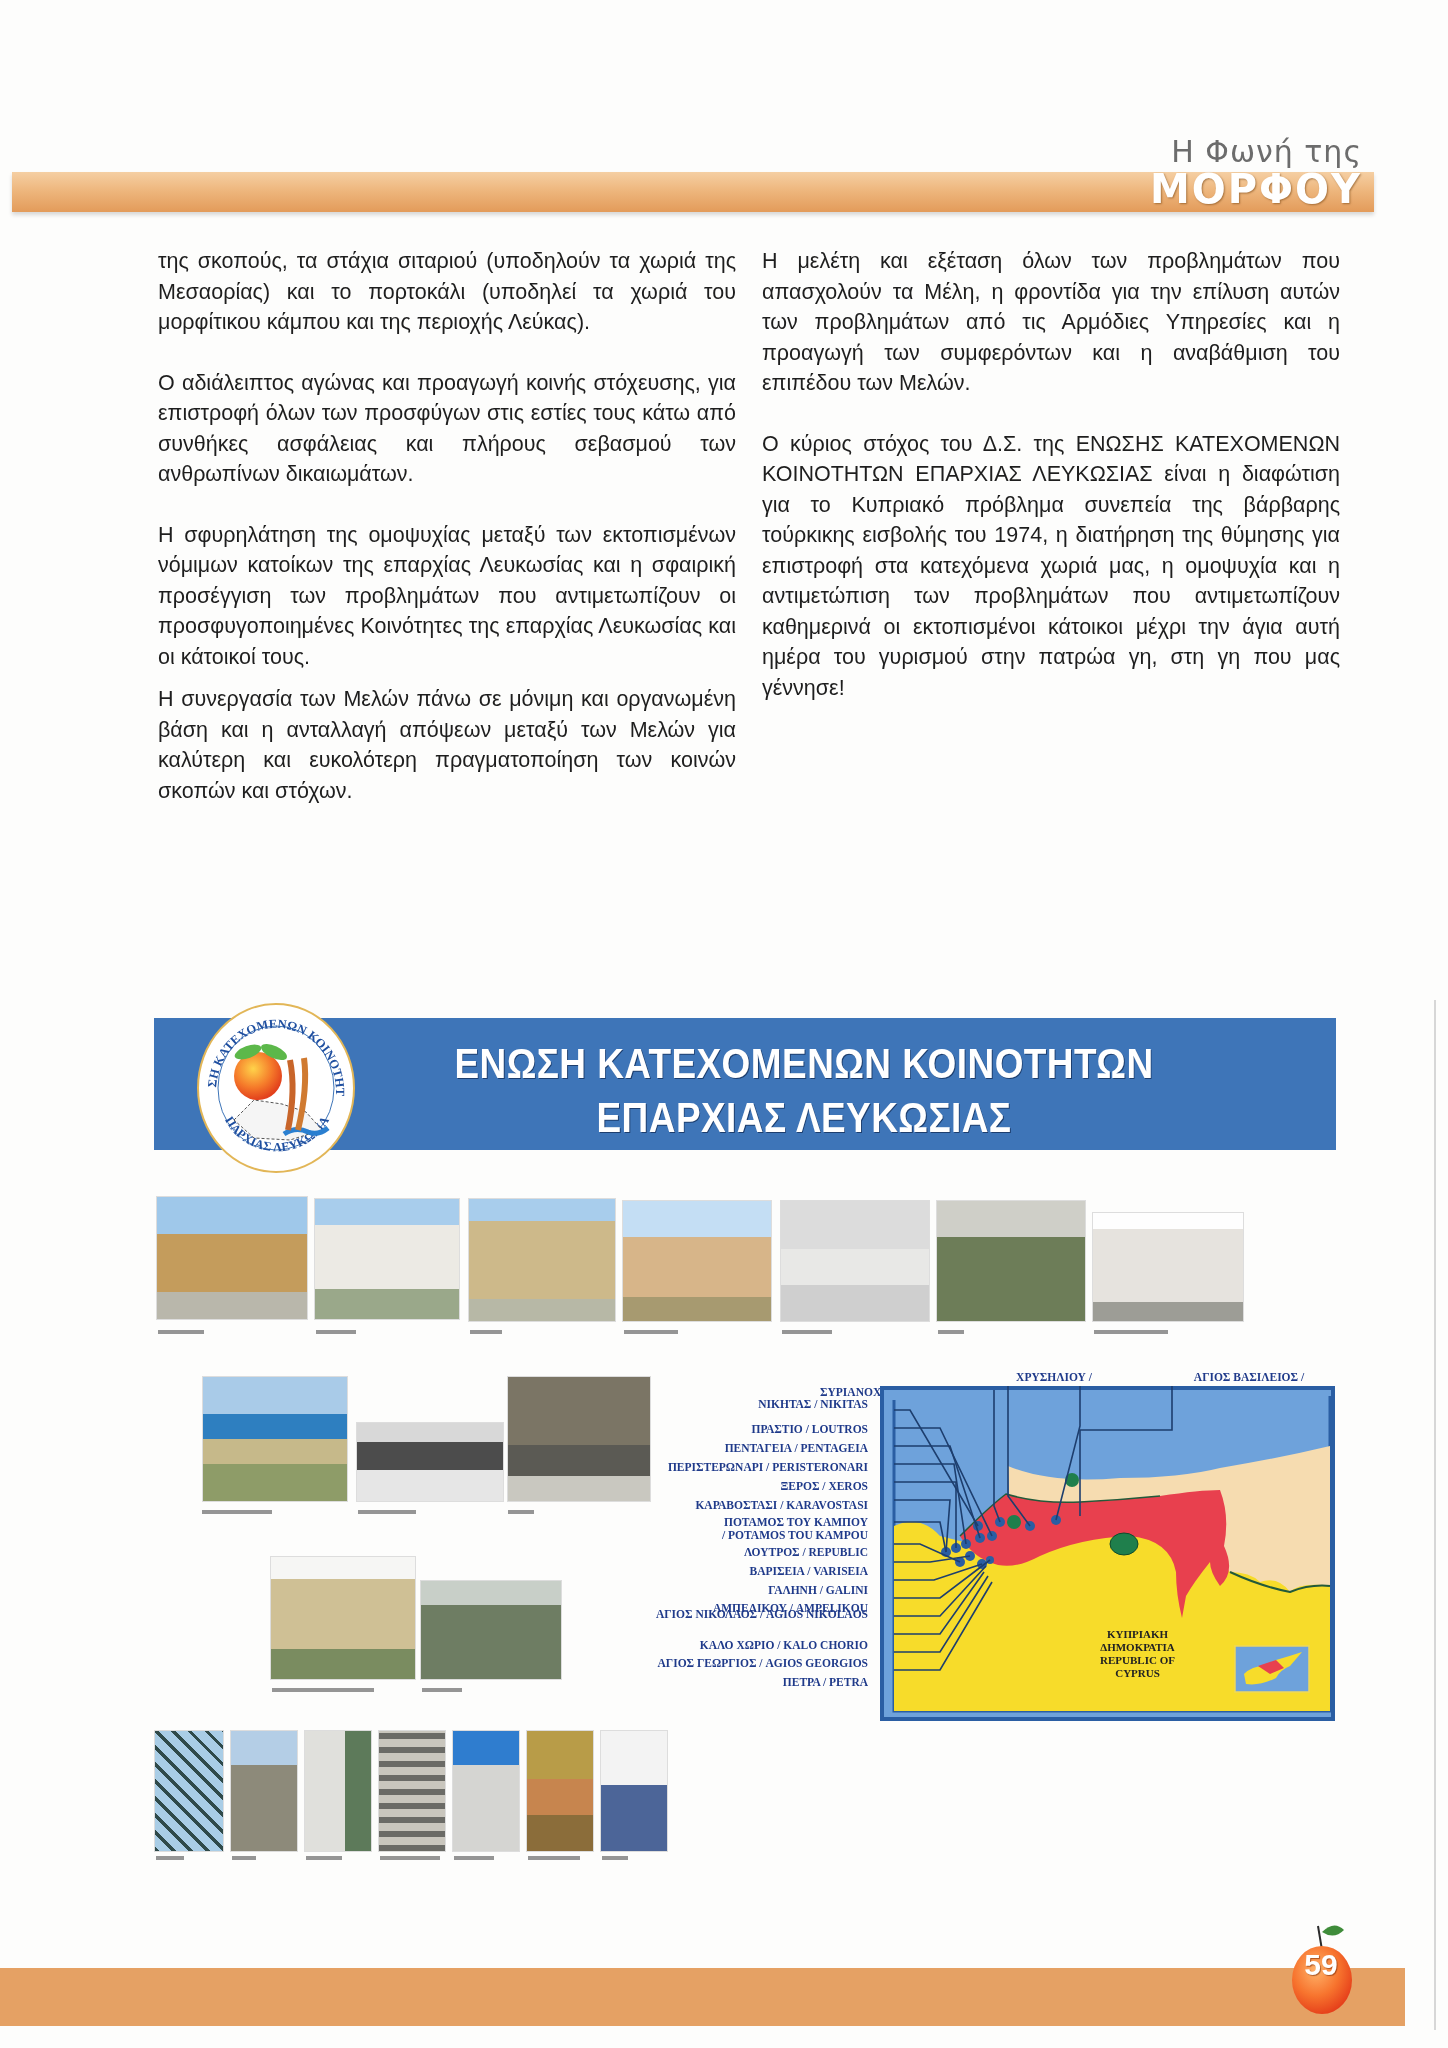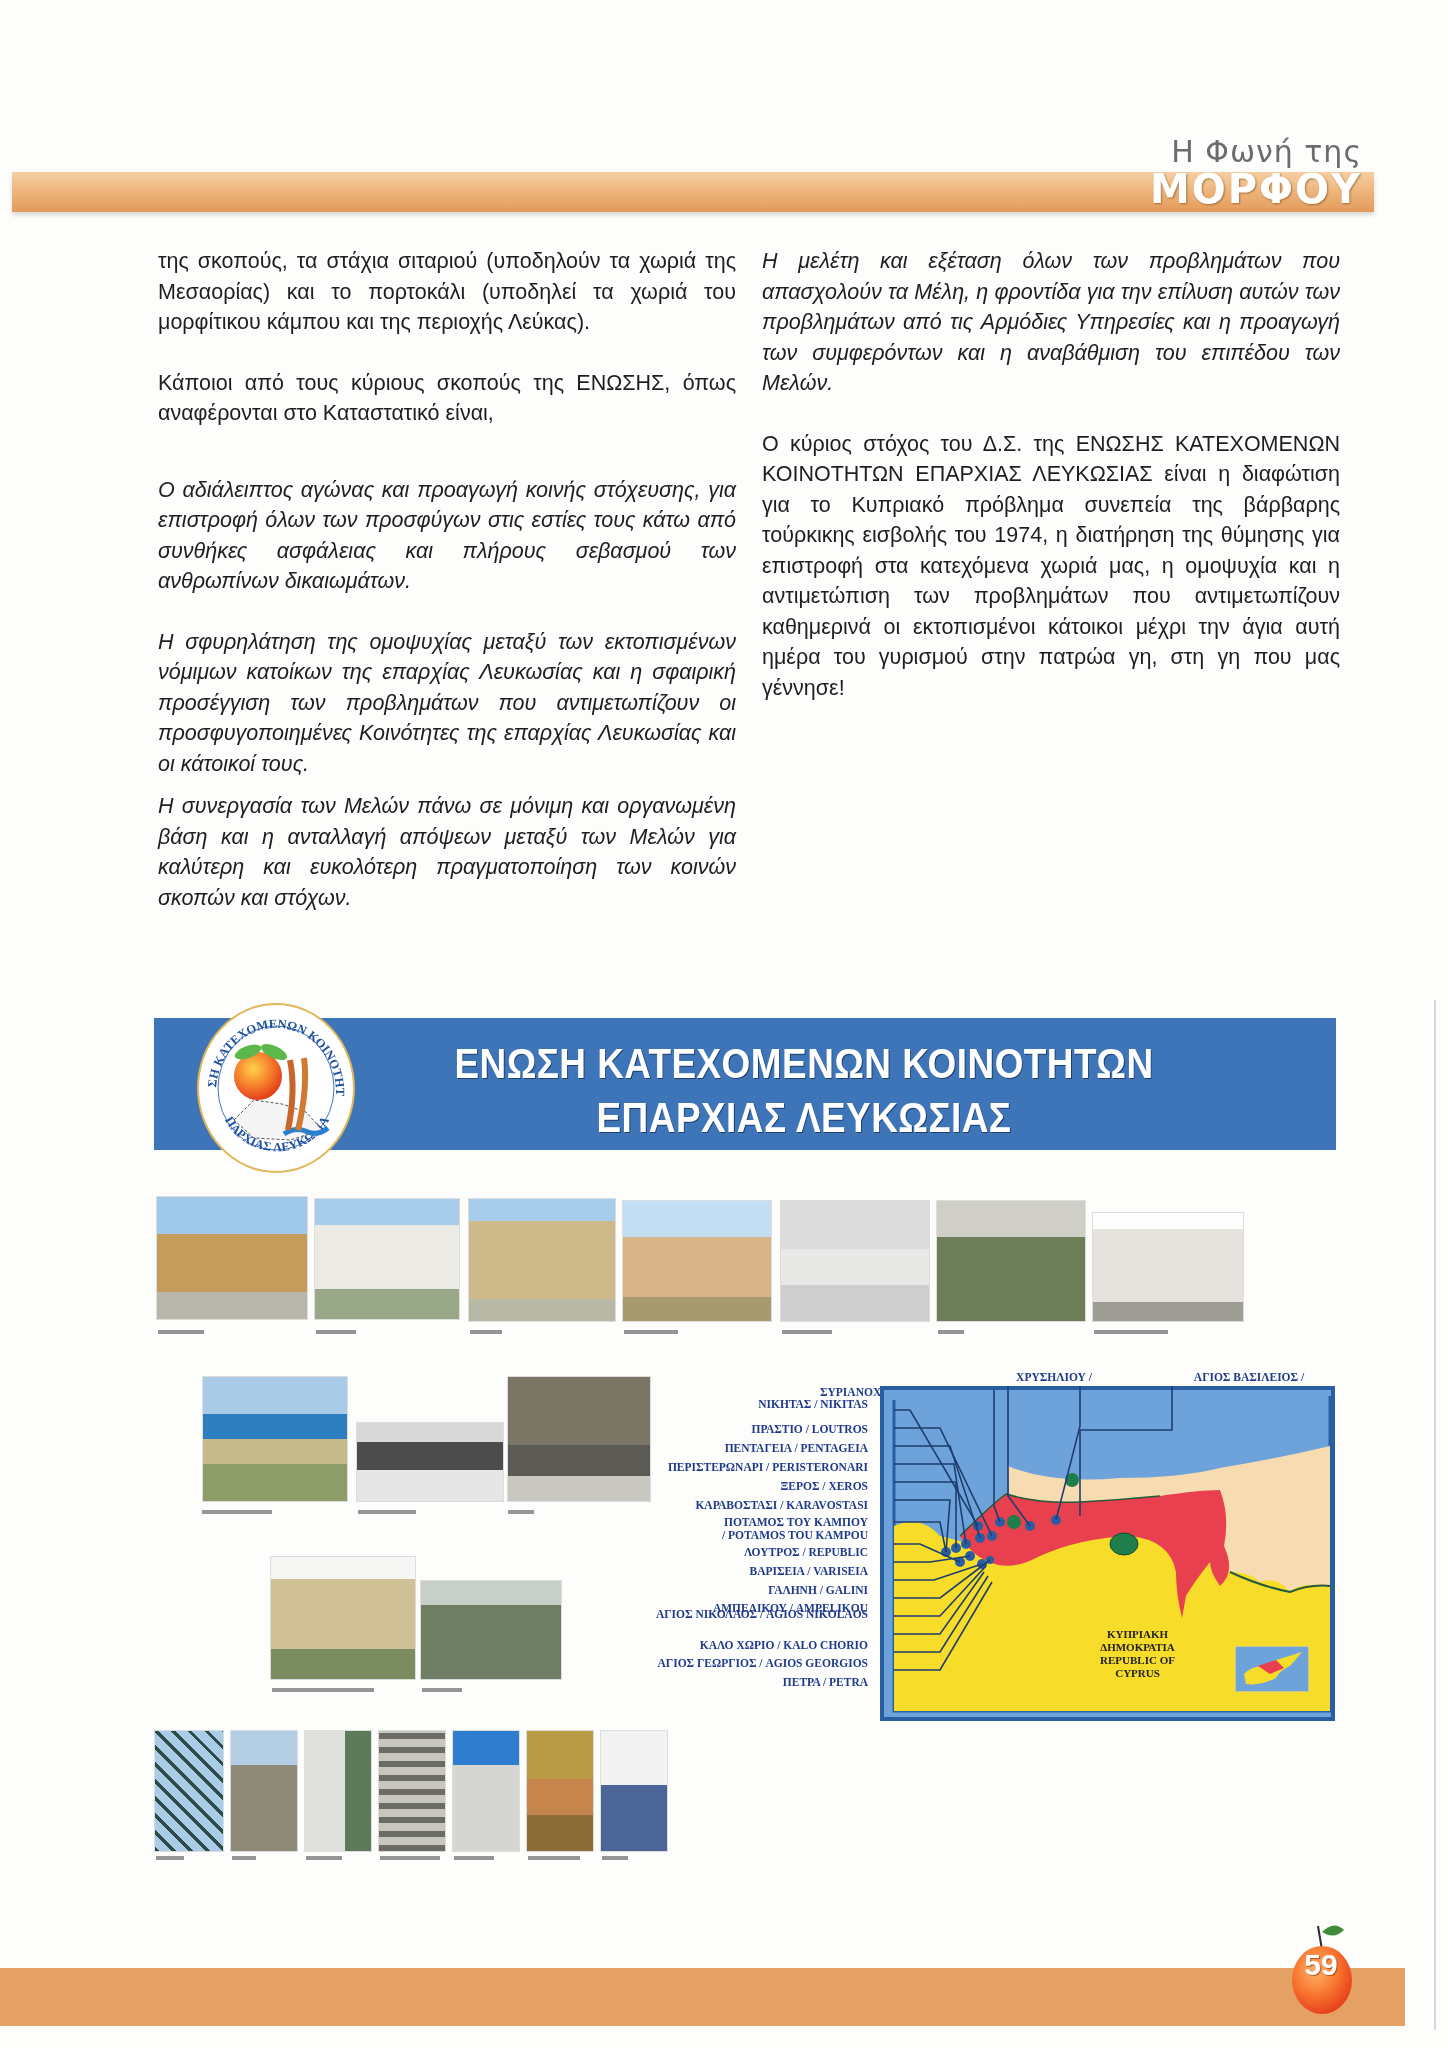--- a/index.html
+++ b/index.html
@@ -28,21 +28,21 @@
     position: absolute; right: 86px; top: 166px;
     font-family: "DejaVu Sans", sans-serif; font-size: 40px; font-weight: bold; letter-spacing: 2px;
     color: #fff;
     text-shadow: 1px 1px 2px rgba(120,70,20,0.6);
   }
   
   .col { position: absolute; top: 246px; width: 578px; font-size: 21.5px; line-height: 30.5px; text-align: justify; }
   .col-left { left: 158px; }
   .col-right { left: 762px; }
   .col p { margin: 0 0 30px 0; }
-  .col p.it { font-style: italic; }
+  .col p.it { }
   .col p.tight { margin-bottom: 12px; }
 
   
   .poster { position: absolute; left: 150px; top: 1000px; width: 1190px; height: 860px; }
   .banner {
     position: absolute; left: 4px; top: 18px; width: 1182px; height: 132px;
     background: #3e75b8;
   }
   .banner-title {
     position: absolute; left: 180px; top: 18px; width: 940px; text-align: center;
@@ -90,21 +90,20 @@
 <body>
 
 <div class="right-edge-line"></div>
 
 <div class="header-bar"></div>
 <div class="masthead-top">Η Φωνή της</div>
 <div class="masthead-title">ΜΟΡΦΟΥ</div>
 
 <div class="col col-left">
   <p>της σκοπούς, τα στάχια σιταριού (υποδηλούν τα χωριά της Μεσαορίας) και το πορτοκάλι (υποδηλεί τα χωριά του μορφίτικου κάμπου και της περιοχής Λεύκας).</p>
-  <p style="margin-bottom:46px">Κάποιοι από τους κύριους σκοπούς της ΕΝΩΣΗΣ, όπως αναφέρονται στο Καταστατικό είναι,</p>
   <p class="it">Ο αδιάλειπτος αγώνας και προαγωγή κοινής στόχευσης, για επιστροφή όλων των προσφύγων στις εστίες τους κάτω από συνθήκες ασφάλειας και πλήρους σεβασμού των ανθρωπίνων δικαιωμάτων.</p>
   <p class="it tight">Η σφυρηλάτηση της ομοψυχίας μεταξύ των εκτοπισμένων νόμιμων κατοίκων της επαρχίας Λευκωσίας και η σφαιρική προσέγγιση των προβλημάτων που αντιμετωπίζουν οι προσφυγοποιημένες Κοινότητες της επαρχίας Λευκωσίας και οι κάτοικοί τους.</p>
   <p class="it">Η συνεργασία των Μελών πάνω σε μόνιμη και οργανωμένη βάση και η ανταλλαγή απόψεων μεταξύ των Μελών για καλύτερη και ευκολότερη πραγματοποίηση των κοινών σκοπών και στόχων.</p>
 </div>
 
 <div class="col col-right">
   <p class="it">Η μελέτη και εξέταση όλων των προβλημάτων που απασχολούν τα Μέλη, η φροντίδα για την επίλυση αυτών των προβλημάτων από τις Αρμόδιες Υπηρεσίες και η προαγωγή των συμφερόντων και η αναβάθμιση του επιπέδου των Μελών.</p>
   <p>Ο κύριος στόχος του Δ.Σ. της ΕΝΩΣΗΣ ΚΑΤΕΧΟΜΕΝΩΝ ΚΟΙΝΟΤΗΤΩΝ ΕΠΑΡΧΙΑΣ ΛΕΥΚΩΣΙΑΣ είναι η διαφώτιση για το Κυπριακό πρόβλημα συνεπεία της βάρβαρης τούρκικης εισβολής του 1974, η διατήρηση της θύμησης για επιστροφή στα κατεχόμενα χωριά μας, η ομοψυχία και η αντιμετώπιση των προβλημάτων που αντιμετωπίζουν καθημερινά οι εκτοπισμένοι κάτοικοι μέχρι την άγια αυτή ημέρα του γυρισμού στην πατρώα γη, στη γη που μας γέννησε!</p>
 </div>
 

